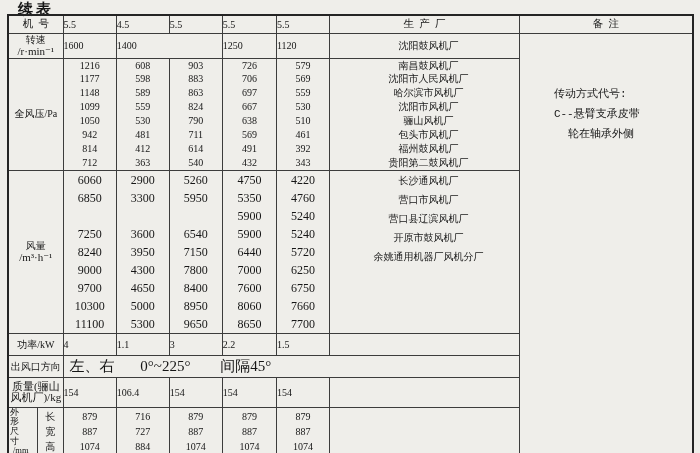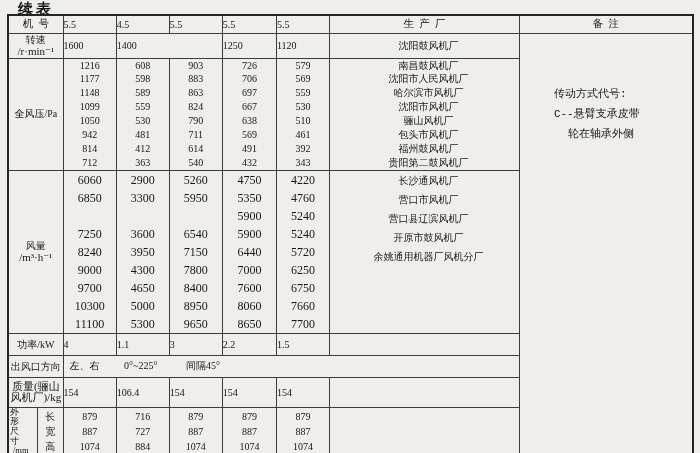--- a/index.html
+++ b/index.html
@@ -22,21 +22,21 @@
   .lbl-sm{font-size:11px;text-align:center;}
   .stack{white-space:pre-line;text-align:center;}
   .stack8{line-height:13.9px;font-size:10px;}
   .stack9{line-height:18px;font-size:12px;}
   .stack3{line-height:15px;font-size:10px;}
   .mfr{font-size:10px;text-align:center;padding-left:8px;white-space:pre-line;}
   .mfr8{line-height:13.9px;}
   .mfr5{line-height:19px;}
   .vdim{width:11px;word-break:break-all;line-height:9.6px;font-size:9px;text-align:center;}
   .vdim-unit{font-size:8.5px;margin-left:4px;line-height:9px;}
-  .outlet-cell{font-size:10px;text-align:left;}
+  .outlet-cell{font-size:15px;text-align:left;}
   .outlet-cell span{display:inline-block;}
   .outlet-p0{margin-left:6px;}
   .outlet-p1{margin-left:22px;}
   .outlet-p2{margin-left:26px;}
   .remarks-cell{vertical-align:top;text-align:left;}
   .remarks-inner{padding:50px 0 0 34px;font-size:11px;line-height:20px;font-family:Liberation Mono, monospace;}
   .remarks-indent{padding-left:14px;}
   .sp-head{white-space:pre;}
 </style>
 </head>

